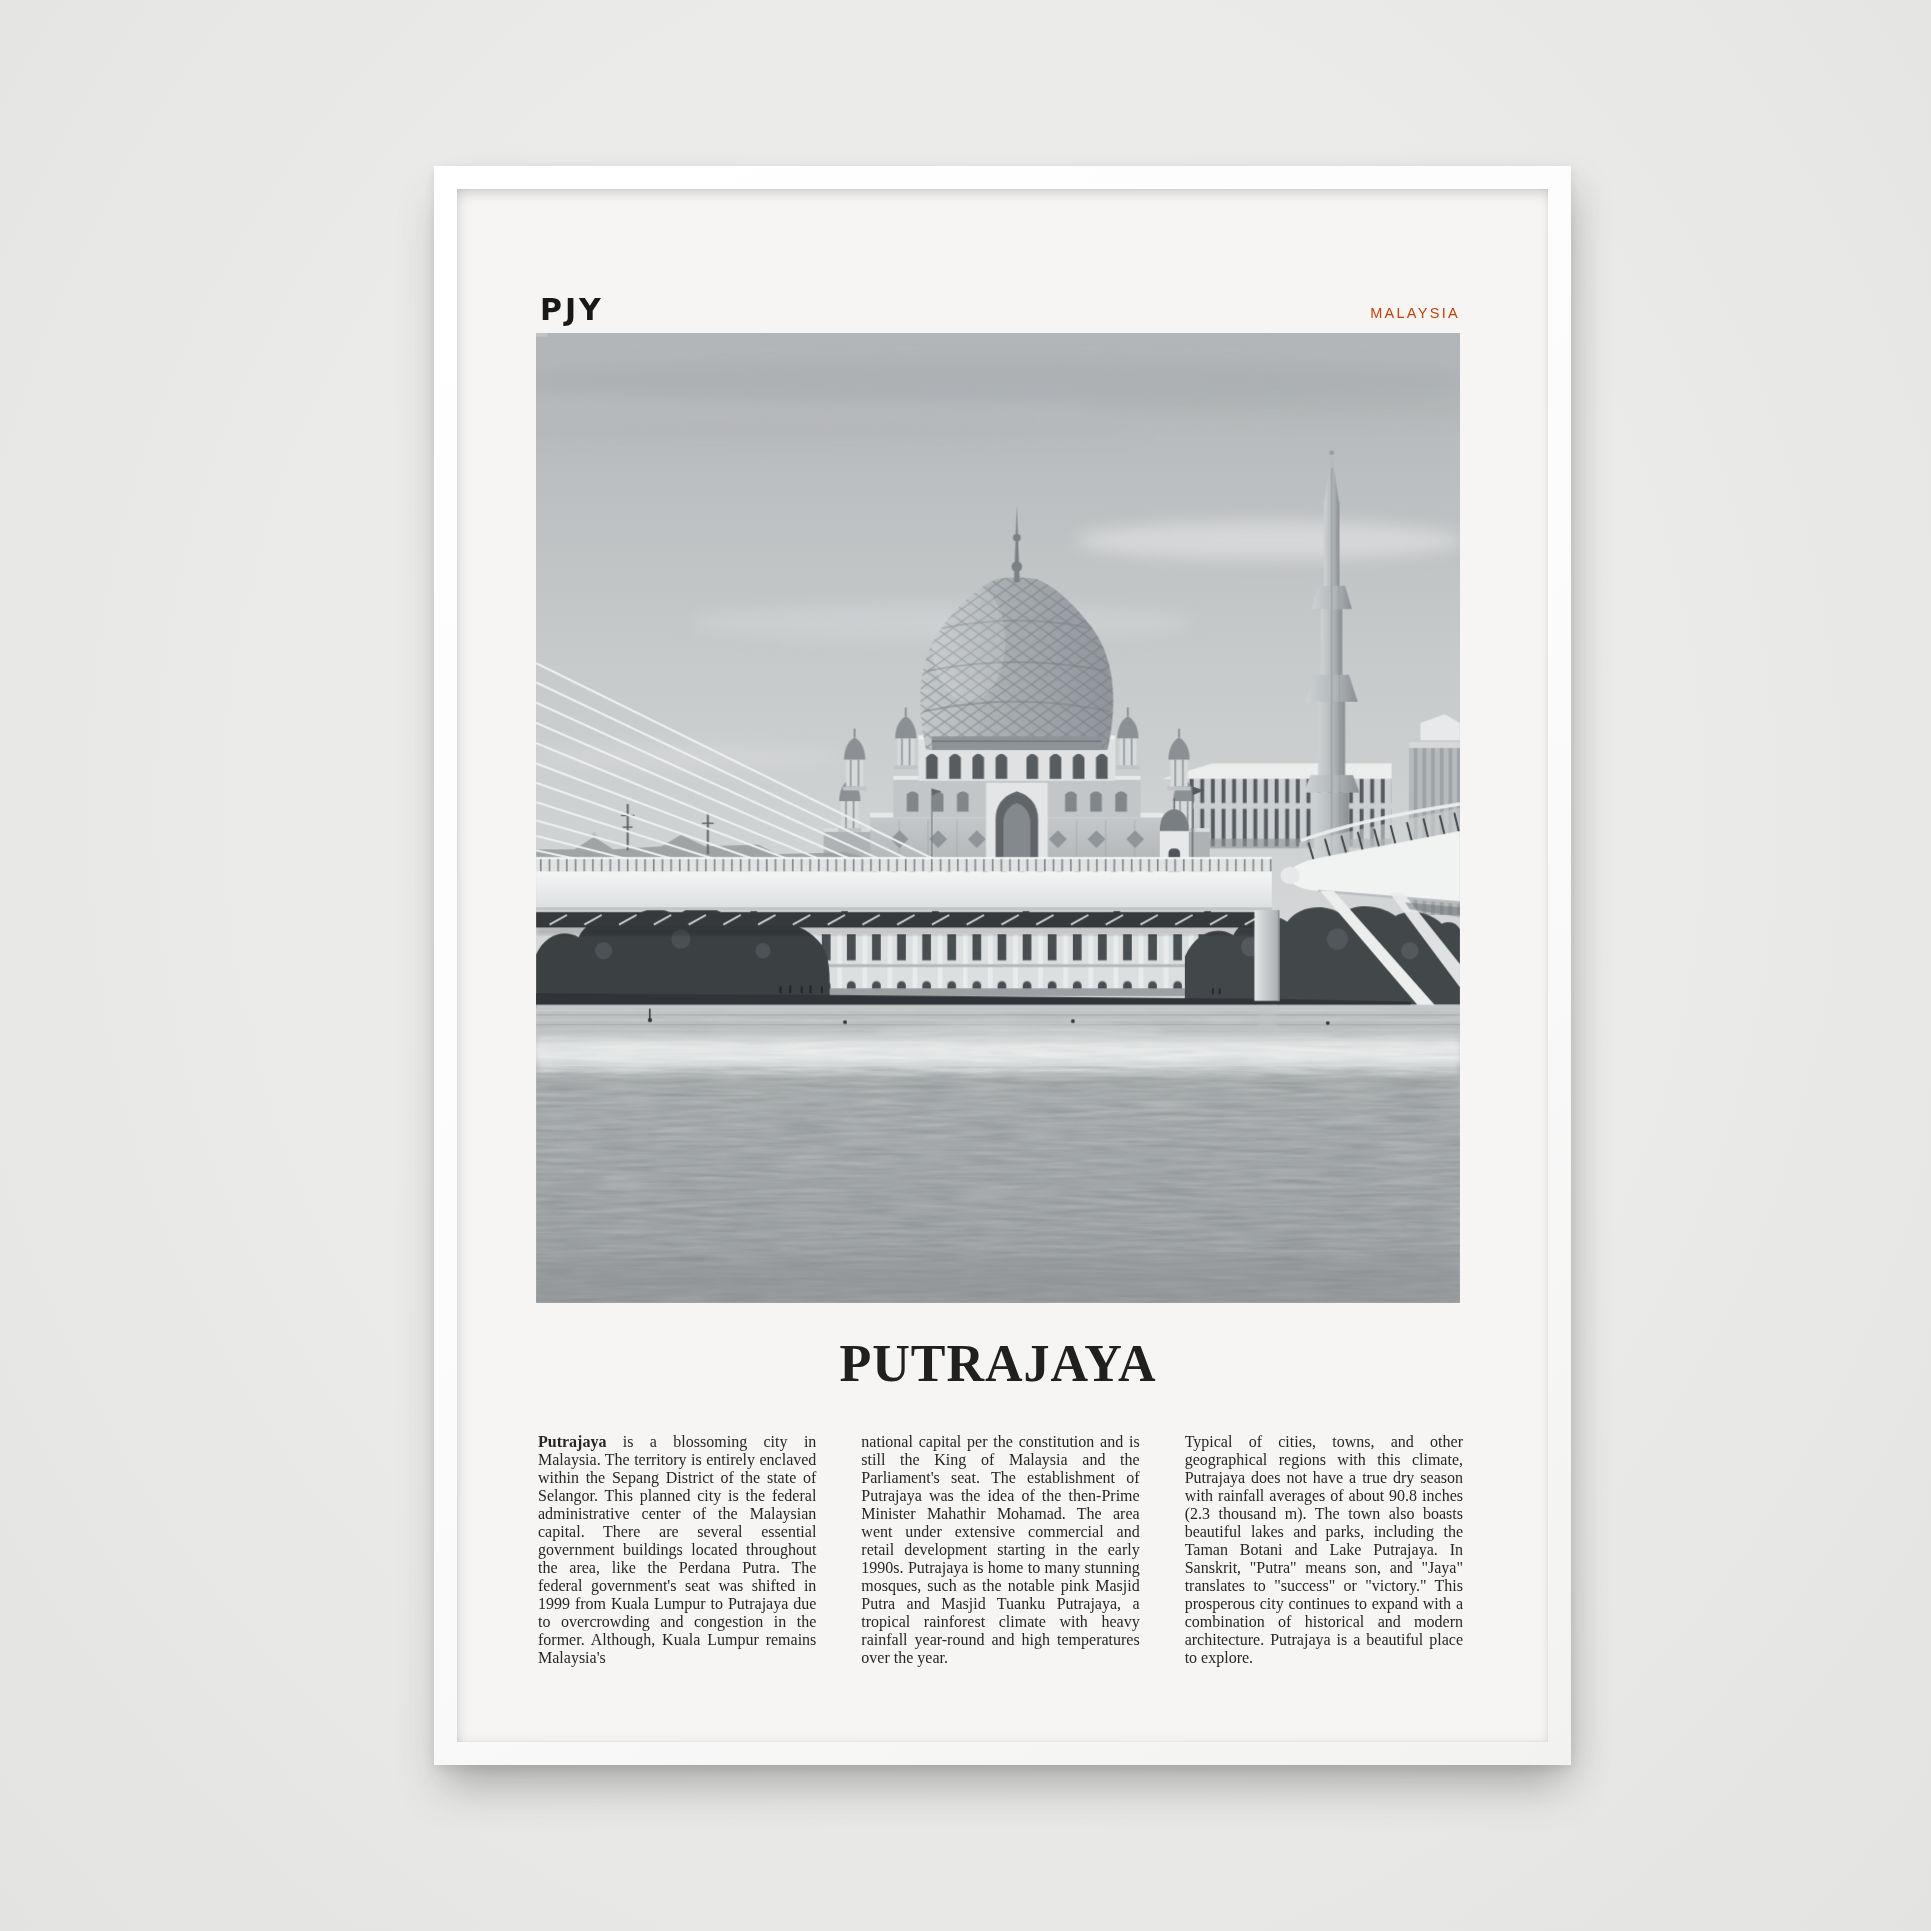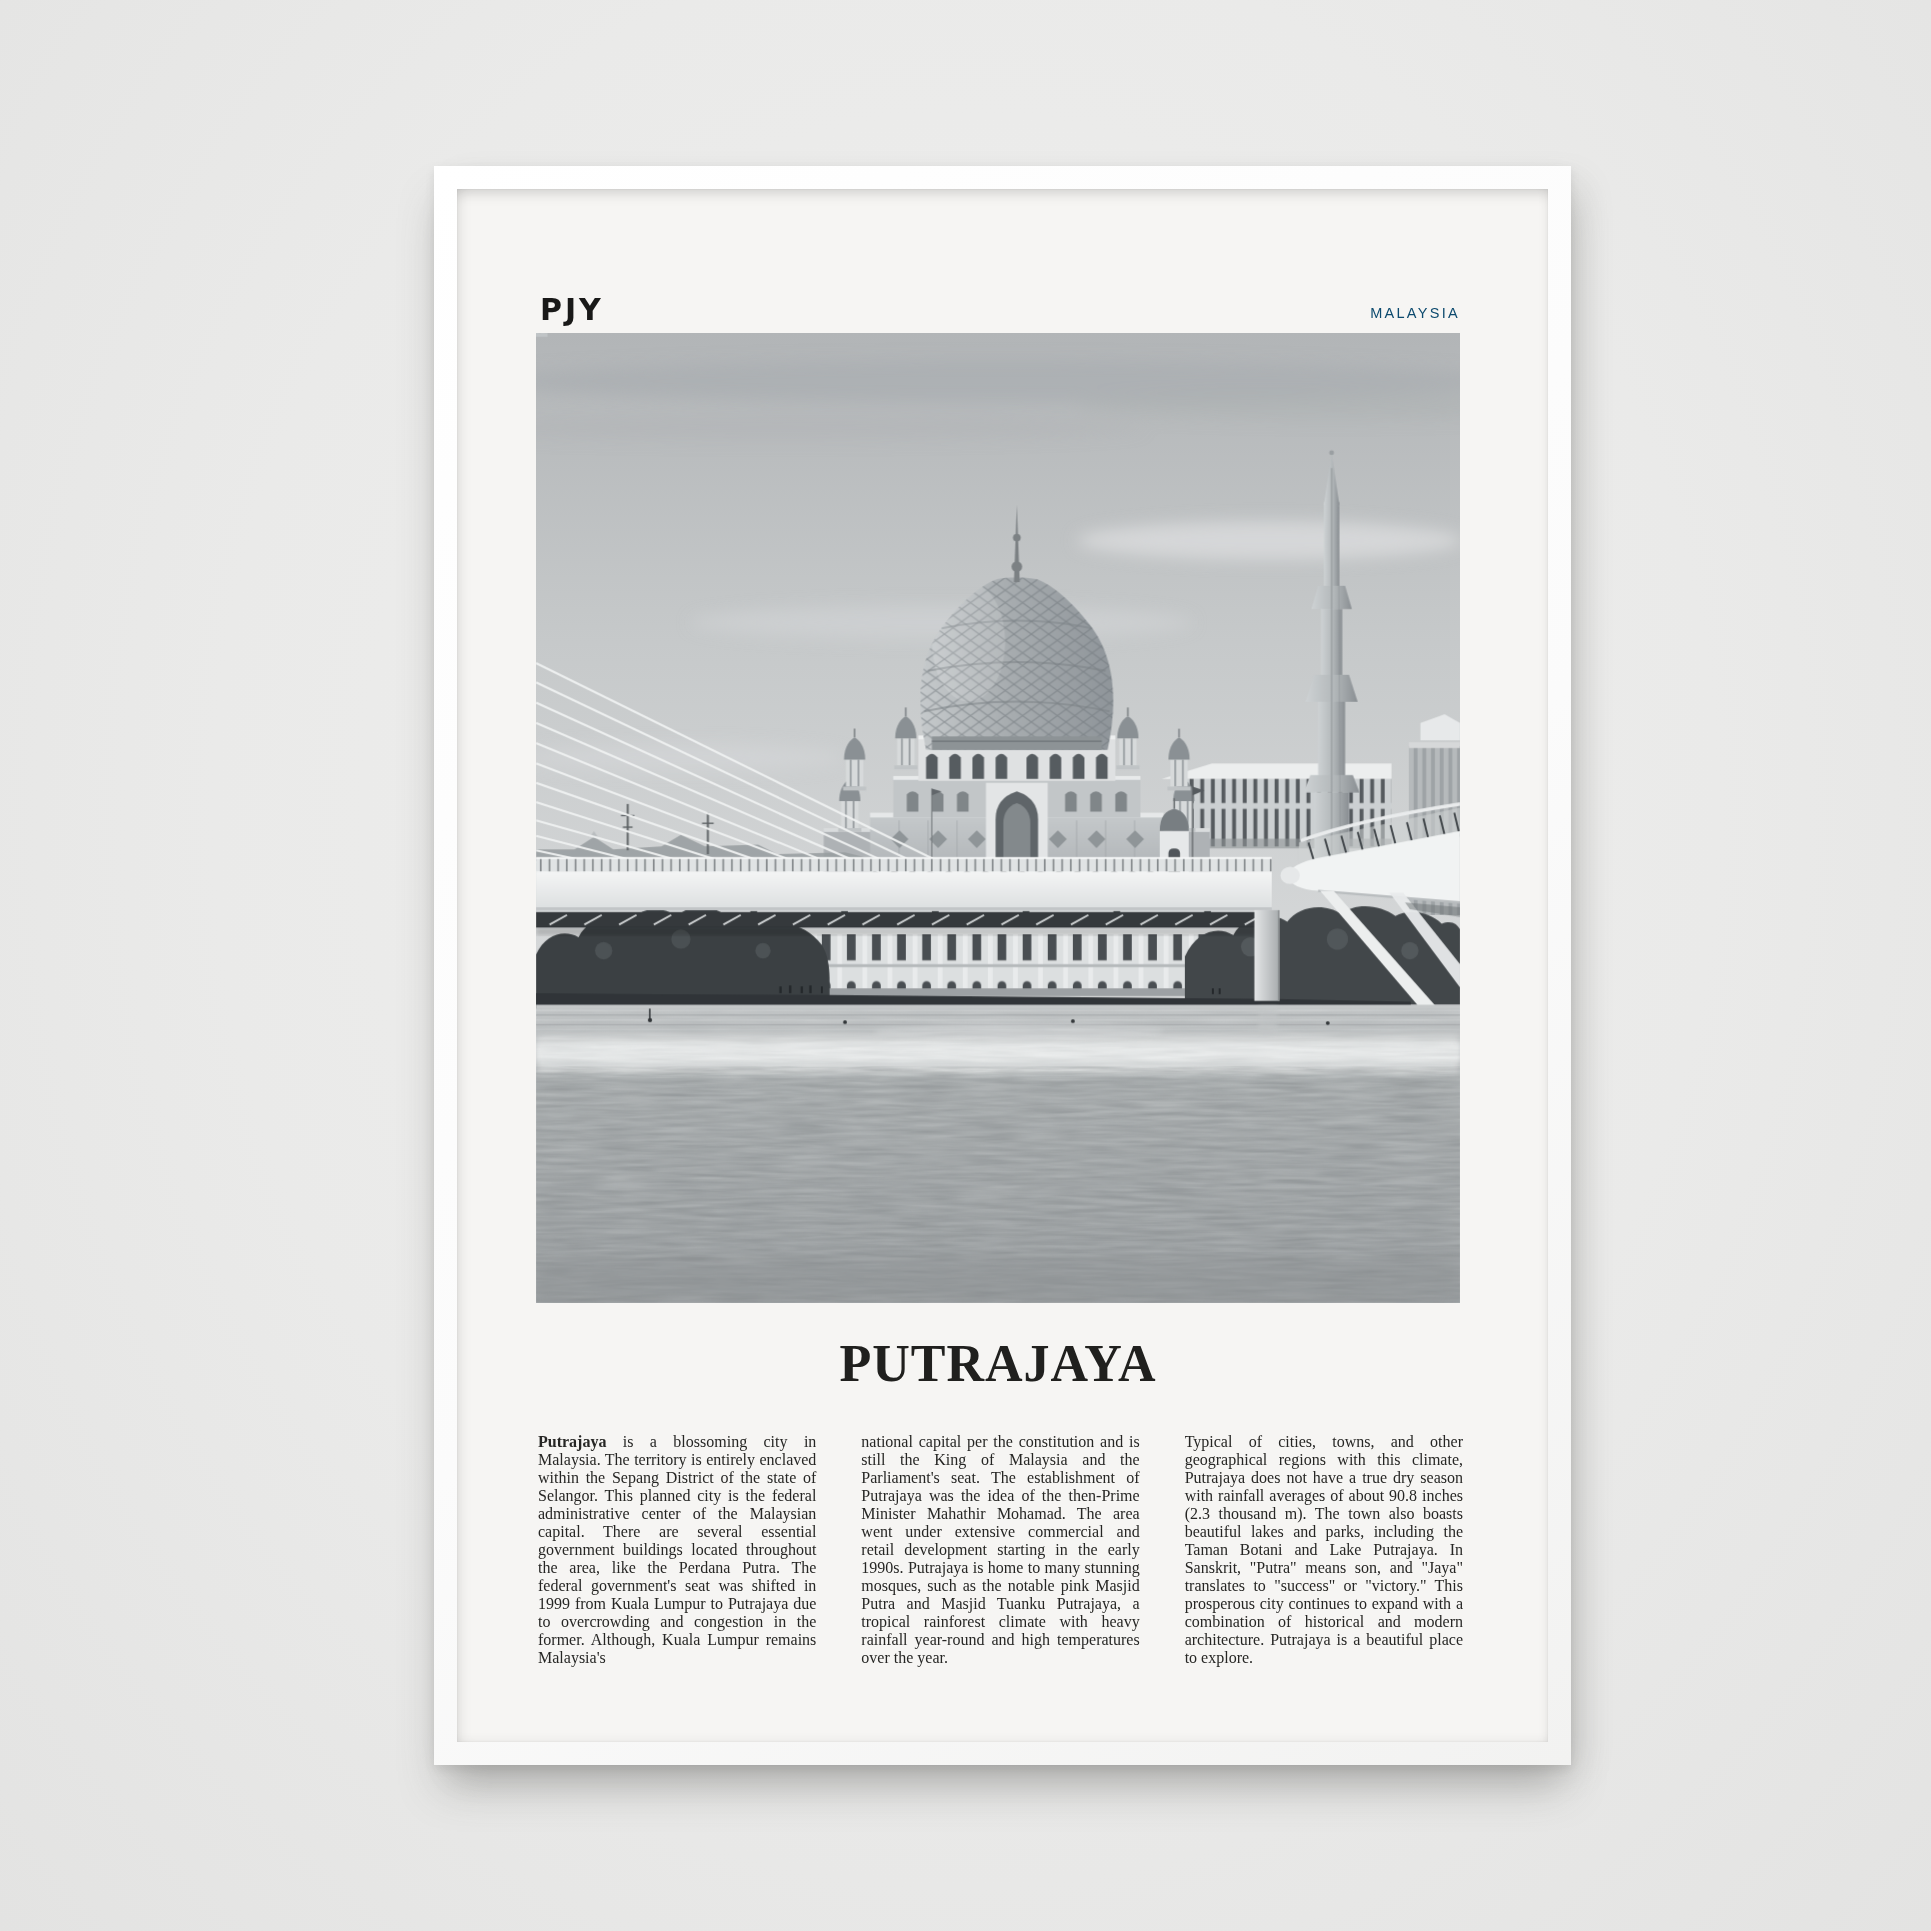--- a/index.html
+++ b/index.html
@@ -25,21 +25,21 @@
                inset -9.7px 0 13.5px -11.6px rgba(0,0,0,.09),
                inset 0 -9.7px 13.5px -11.6px rgba(0,0,0,.09);
   }
   .brand{
     position:absolute;left:83px;top:106px;
     font-family:"DejaVu Sans", sans-serif;font-weight:800;font-size:30px;line-height:1;
     letter-spacing:2.9px;color:#191918;
   }
   .country{
     position:absolute;right:88px;top:117px;
-    font-size:14.5px;line-height:1;letter-spacing:2.3px;color:#0c4a6e;font-weight:400;
+    font-size:14.5px;line-height:1;letter-spacing:2.3px;color:#c2410c;font-weight:400;
   }
   .photo{
     position:absolute;left:79px;top:144px;width:924px;height:970px;background:#c9cccd;
   }
   .photo svg{display:block;width:100%;height:100%;}
   .title{
     position:absolute;left:79px;top:1149px;width:924px;text-align:center;
     font-family:"Liberation Serif", serif;font-weight:700;font-size:52px;line-height:1;
     letter-spacing:1px;color:#20201e;
   }

